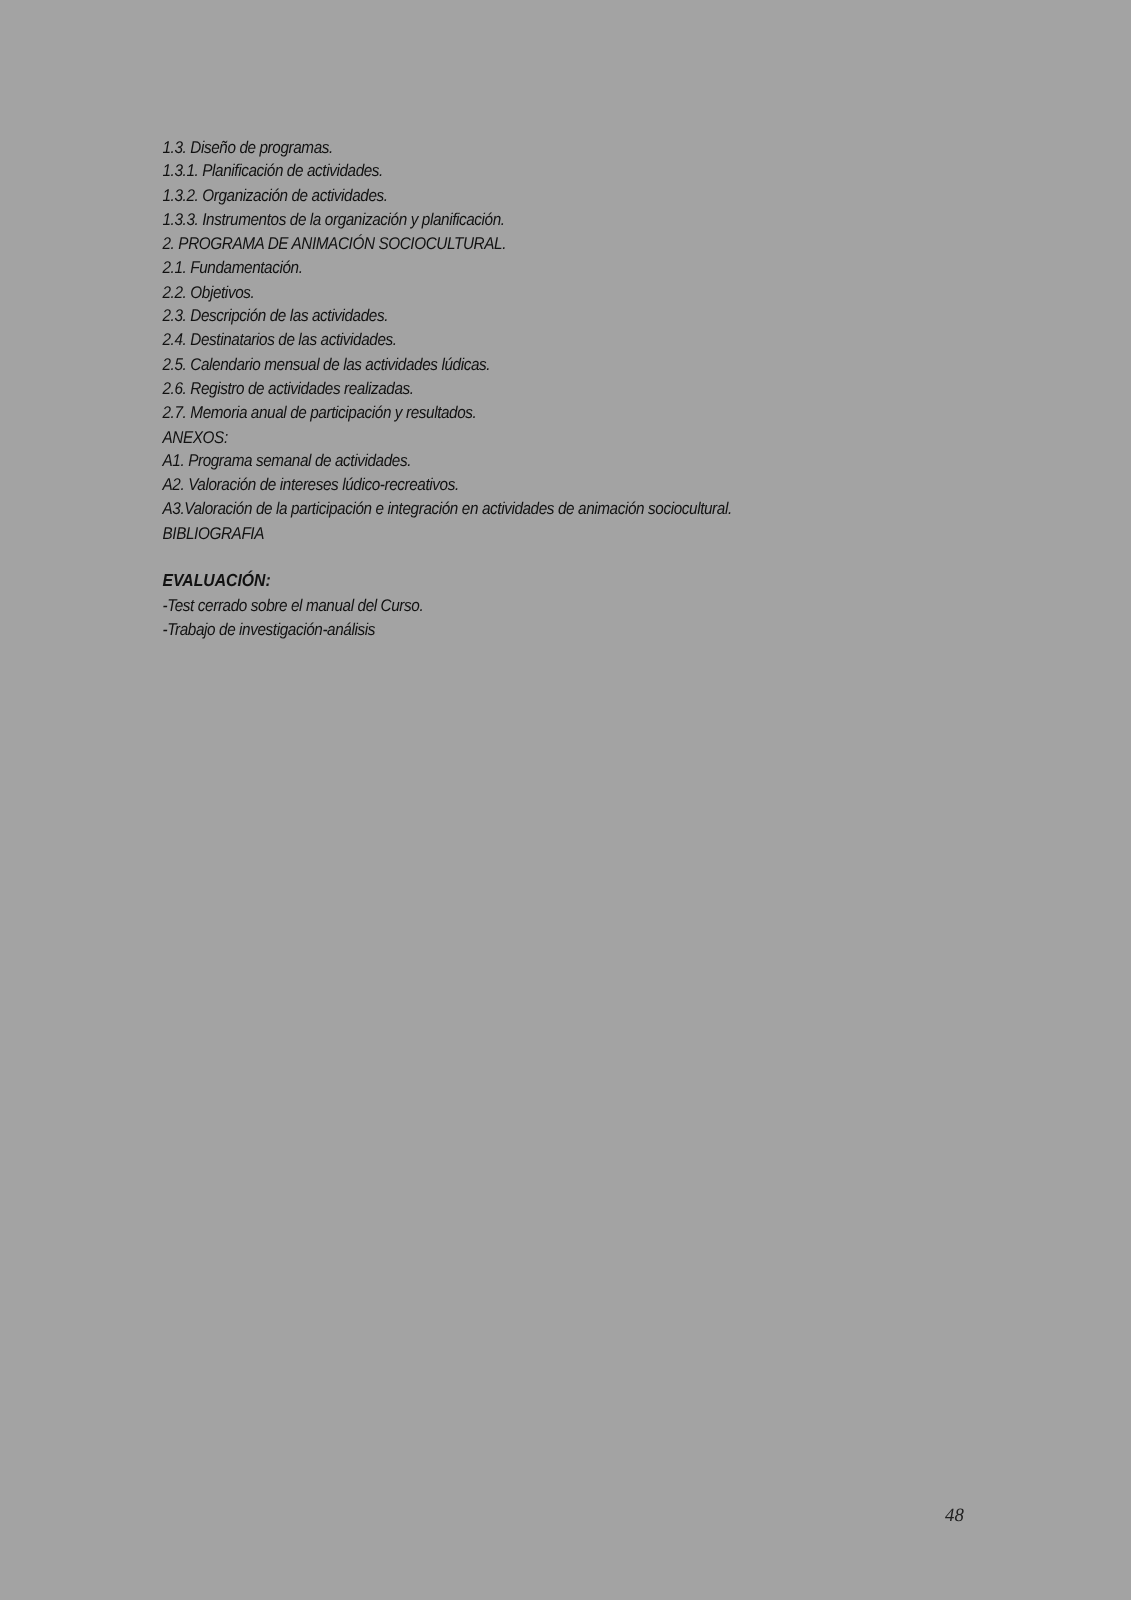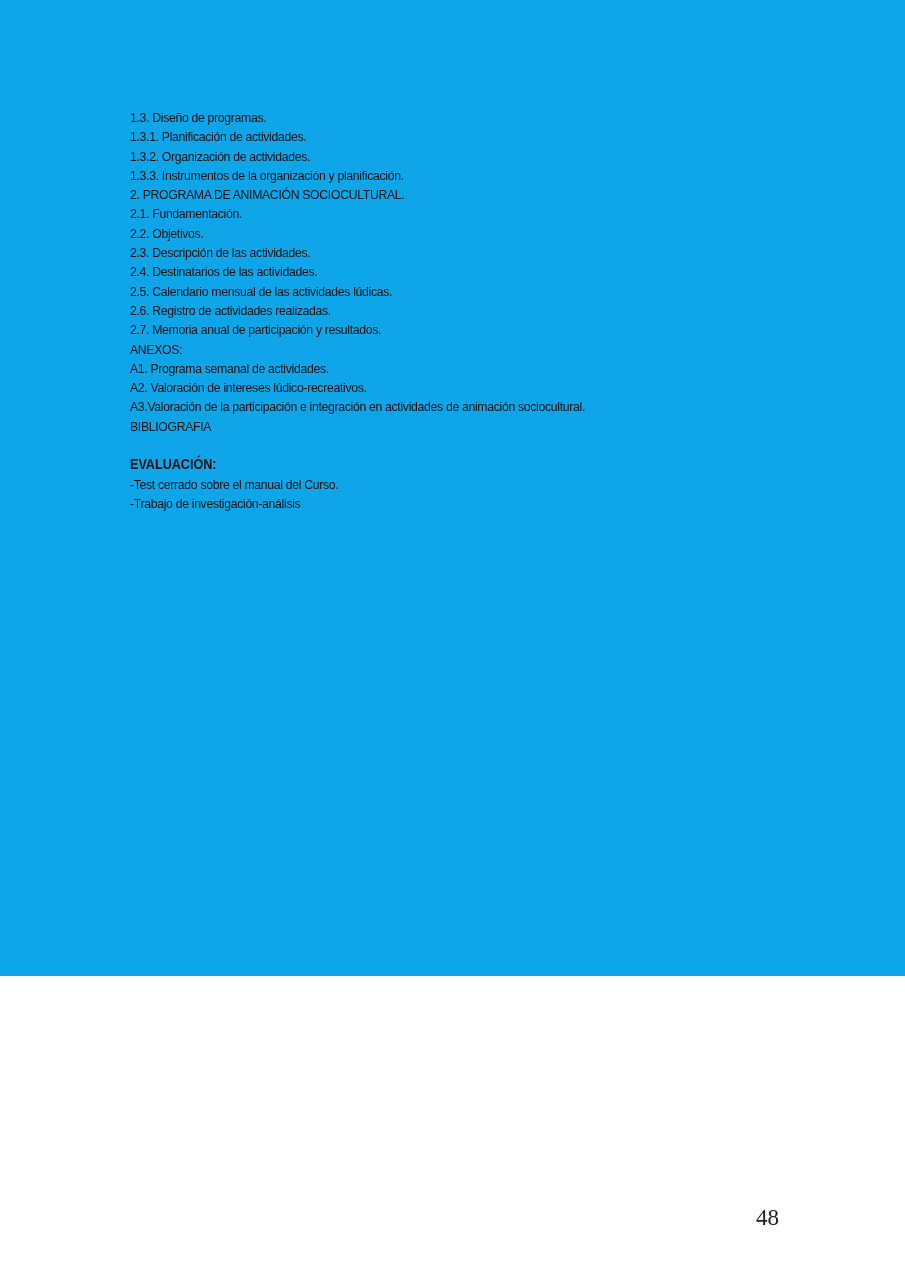--- a/index.html
+++ b/index.html
@@ -9,22 +9,23 @@
     }
     body {
       width: 905px;
       height: 1280px;
       position: relative;
       overflow: hidden;
     }
     .page {
       position: absolute;
       left: 0; top: 0;
-      width: 905px; height: 976px;
-      background: #0ea5e9;
+      width: 905px; height: 1280px;
+      background: #a3a3a3;
+      font-style: italic;
     }
     .content {
       position: absolute;
       left: 130px;
       top: 108px;
       font-family: "Liberation Sans", sans-serif;
       font-size: 13.6px;
       color: #111111;
       letter-spacing: -0.35px;
       transform: scaleX(0.9);
@@ -41,21 +42,21 @@
     .heading {
       font-weight: bold;
       letter-spacing: 0;
       font-size: 14px;
     }
     .page-number {
       position: absolute;
       left: 756px;
       top: 1205px;
       font-family: "Liberation Serif", serif;
-      font-size: 23px;
+      font-size: 15px;
       color: #222222;
     }
   </style>
 </head>
 <body>
 
 <div class="page">
   <div class="content">
     <div class="line">1.3. Diseño de programas.</div>
     <div class="line">1.3.1. Planificación de actividades.</div>

